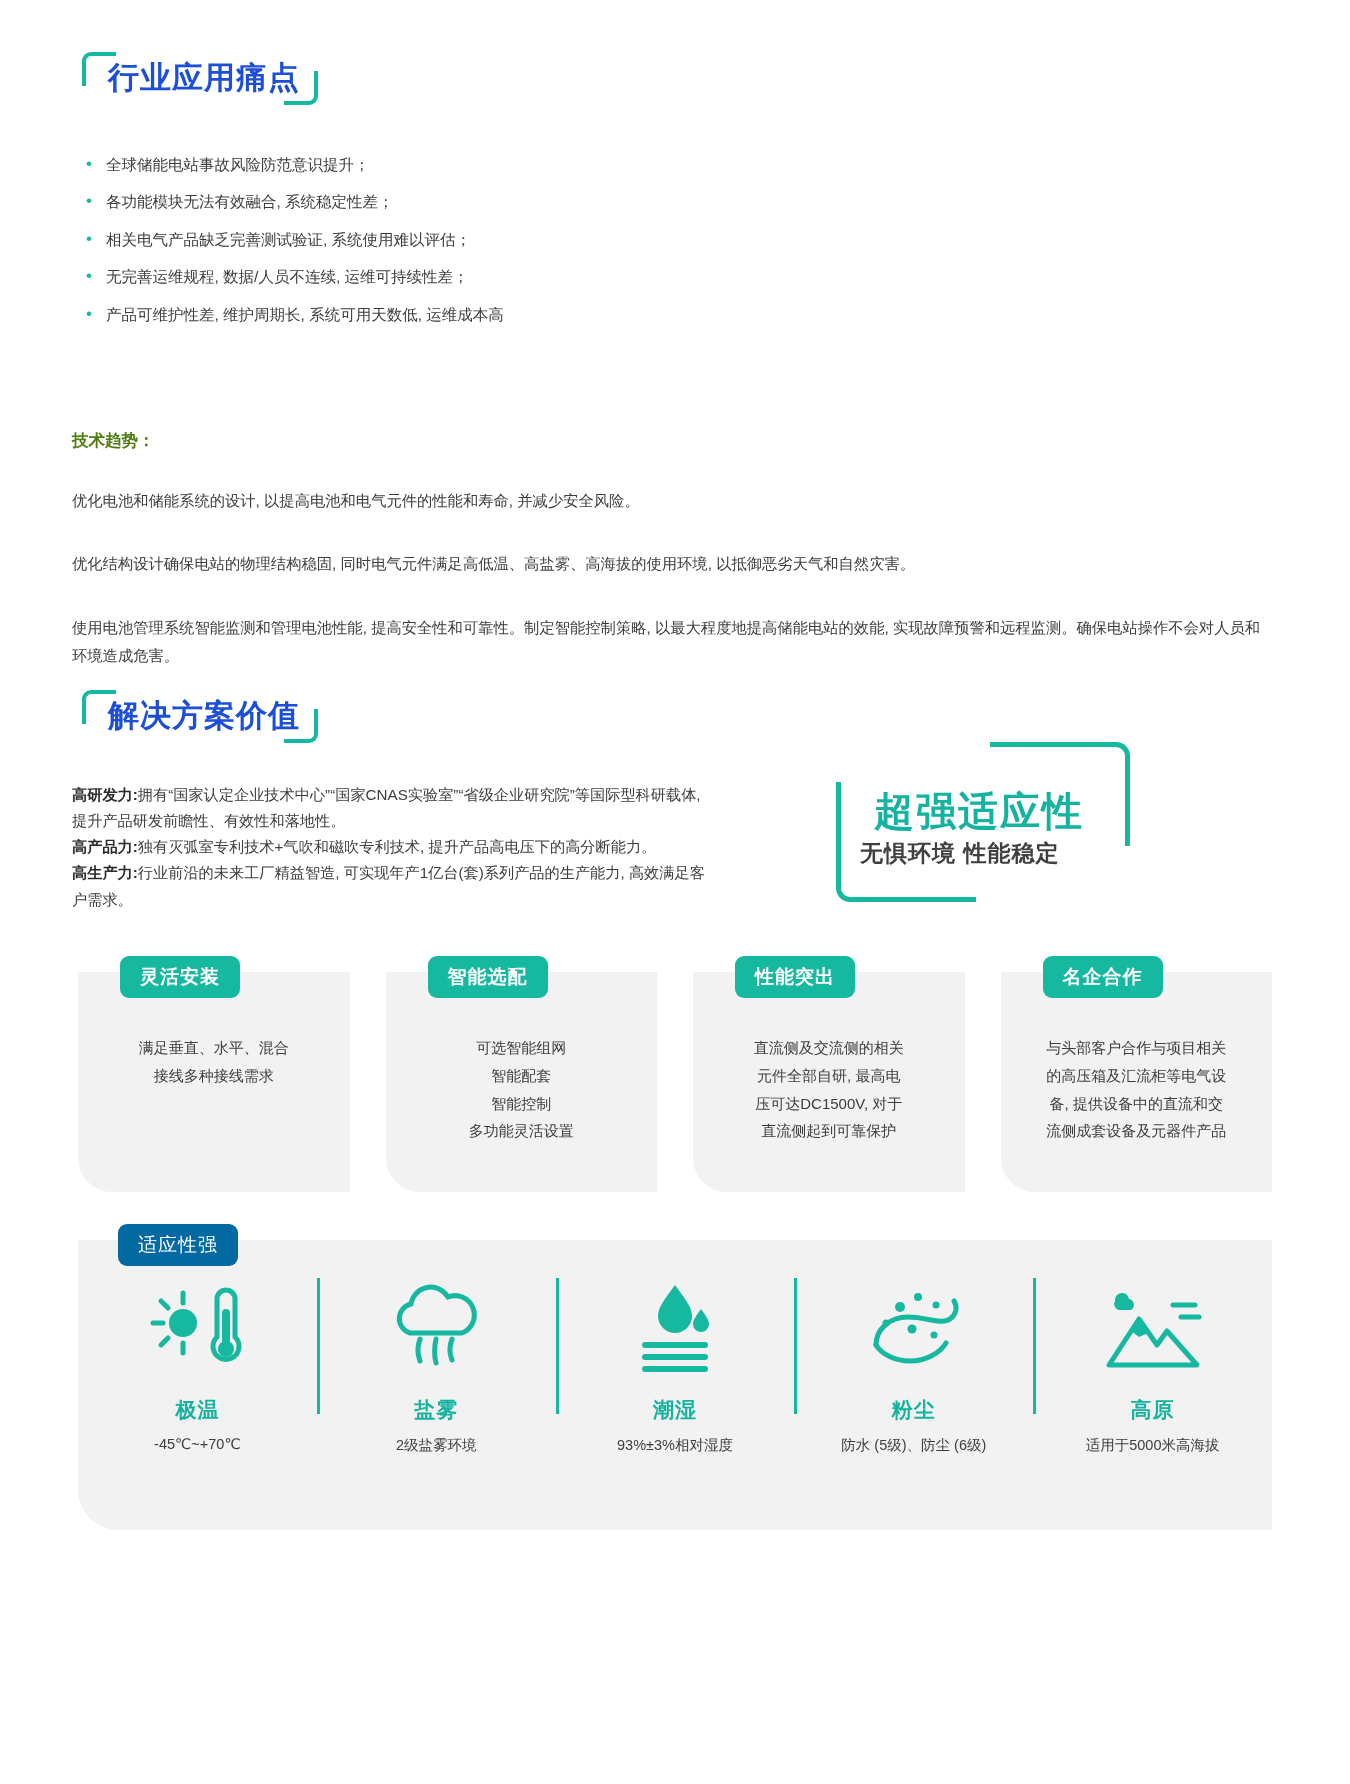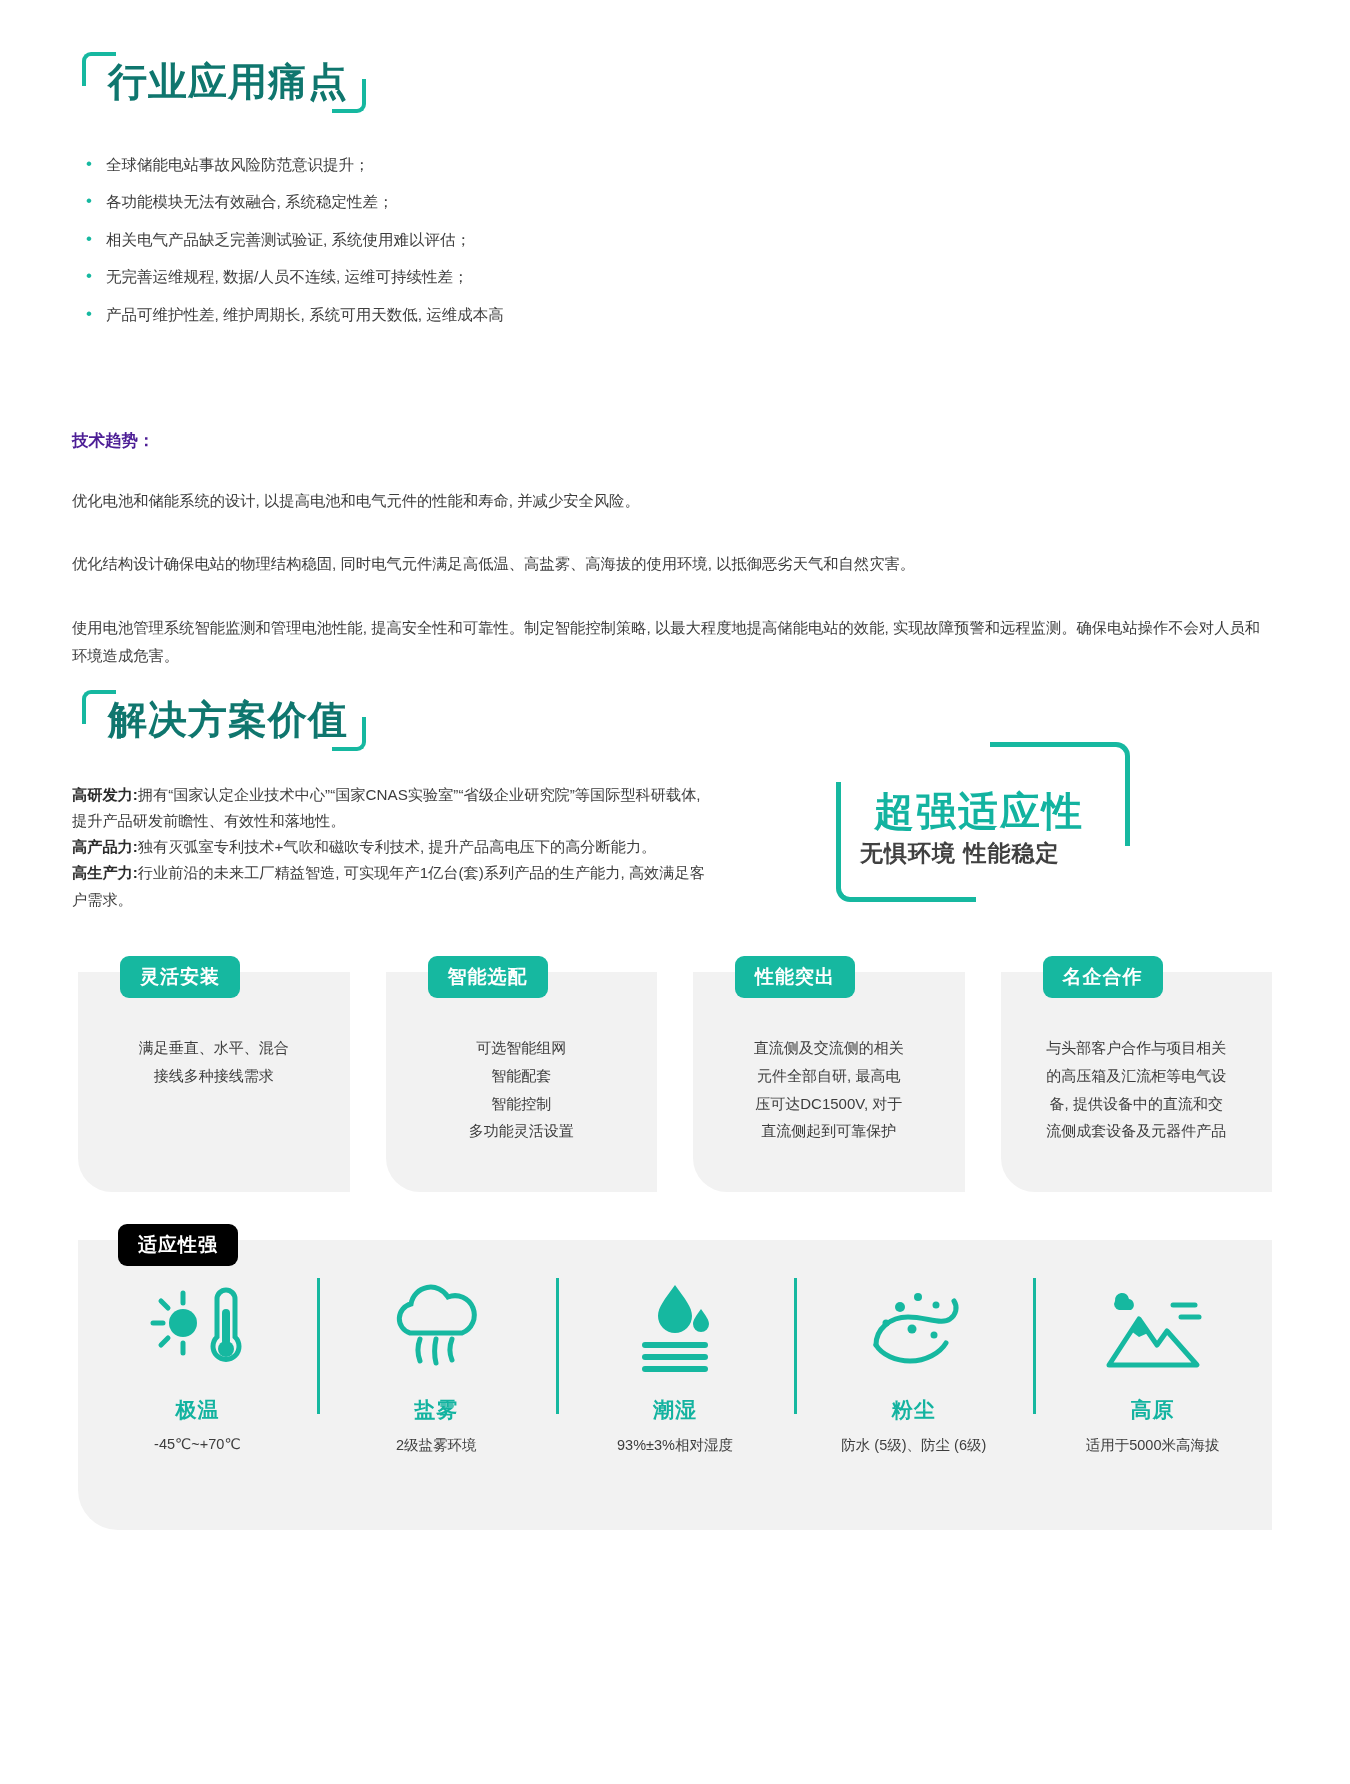--- a/index.html
+++ b/index.html
@@ -32,23 +32,23 @@
     left: 0; top: 0;
     border-width: 4px 0 0 4px;
     border-top-left-radius: 9px;
   }
   .section-head .bracket-br {
     right: 0; bottom: 0;
     border-width: 0 4px 4px 0;
     border-bottom-right-radius: 9px;
   }
   .section-head .title {
-    font-size: 39px;
+    font-size: 31px;
     font-weight: bold;
-    color: #0f766e;
+    color: #1d4ed8;
     letter-spacing: 1px;
     line-height: 1;
     white-space: nowrap;
   }
 
   
   #pain-head { position: absolute; left: 82px; top: 52px; }
   #pain-list {
     position: absolute; left: 86px; top: 155px;
     width: 1100px;
@@ -70,21 +70,21 @@
   .bullet-text { line-height: 1.25; }
 
   
   #trend-block {
     position: absolute; left: 72px; top: 430px;
     width: 1190px;
   }
   #trend-title {
     font-size: 16.5px;
     font-weight: bold;
-    color: #4c1d95;
+    color: #4d7c0f;
     margin-bottom: 26px;
   }
   .trend-para {
     font-size: 15.3px;
     line-height: 1.85;
     color: #3d3d3d;
     margin-top: 35px;
   }
 
   
@@ -174,24 +174,24 @@
   
   #adapt-strip {
     position: absolute; left: 78px; top: 1240px;
     width: 1194px; height: 290px;
     background: #f2f2f2;
     border-radius: 0 0 0 40px;
   }
   #adapt-tag {
     position: absolute;
     left: 40px; top: -16px;
-    background: #000000;
+    background: #0369a1;
     color: #ffffff;
     font-size: 19px;
-    font-weight: bold;
+    font-weight: normal;
     padding: 8px 20px;
     border-radius: 9px;
     letter-spacing: 1px;
   }
   #adapt-items {
     position: absolute;
     left: 0; top: 32px;
     width: 100%;
     display: flex;
   }

